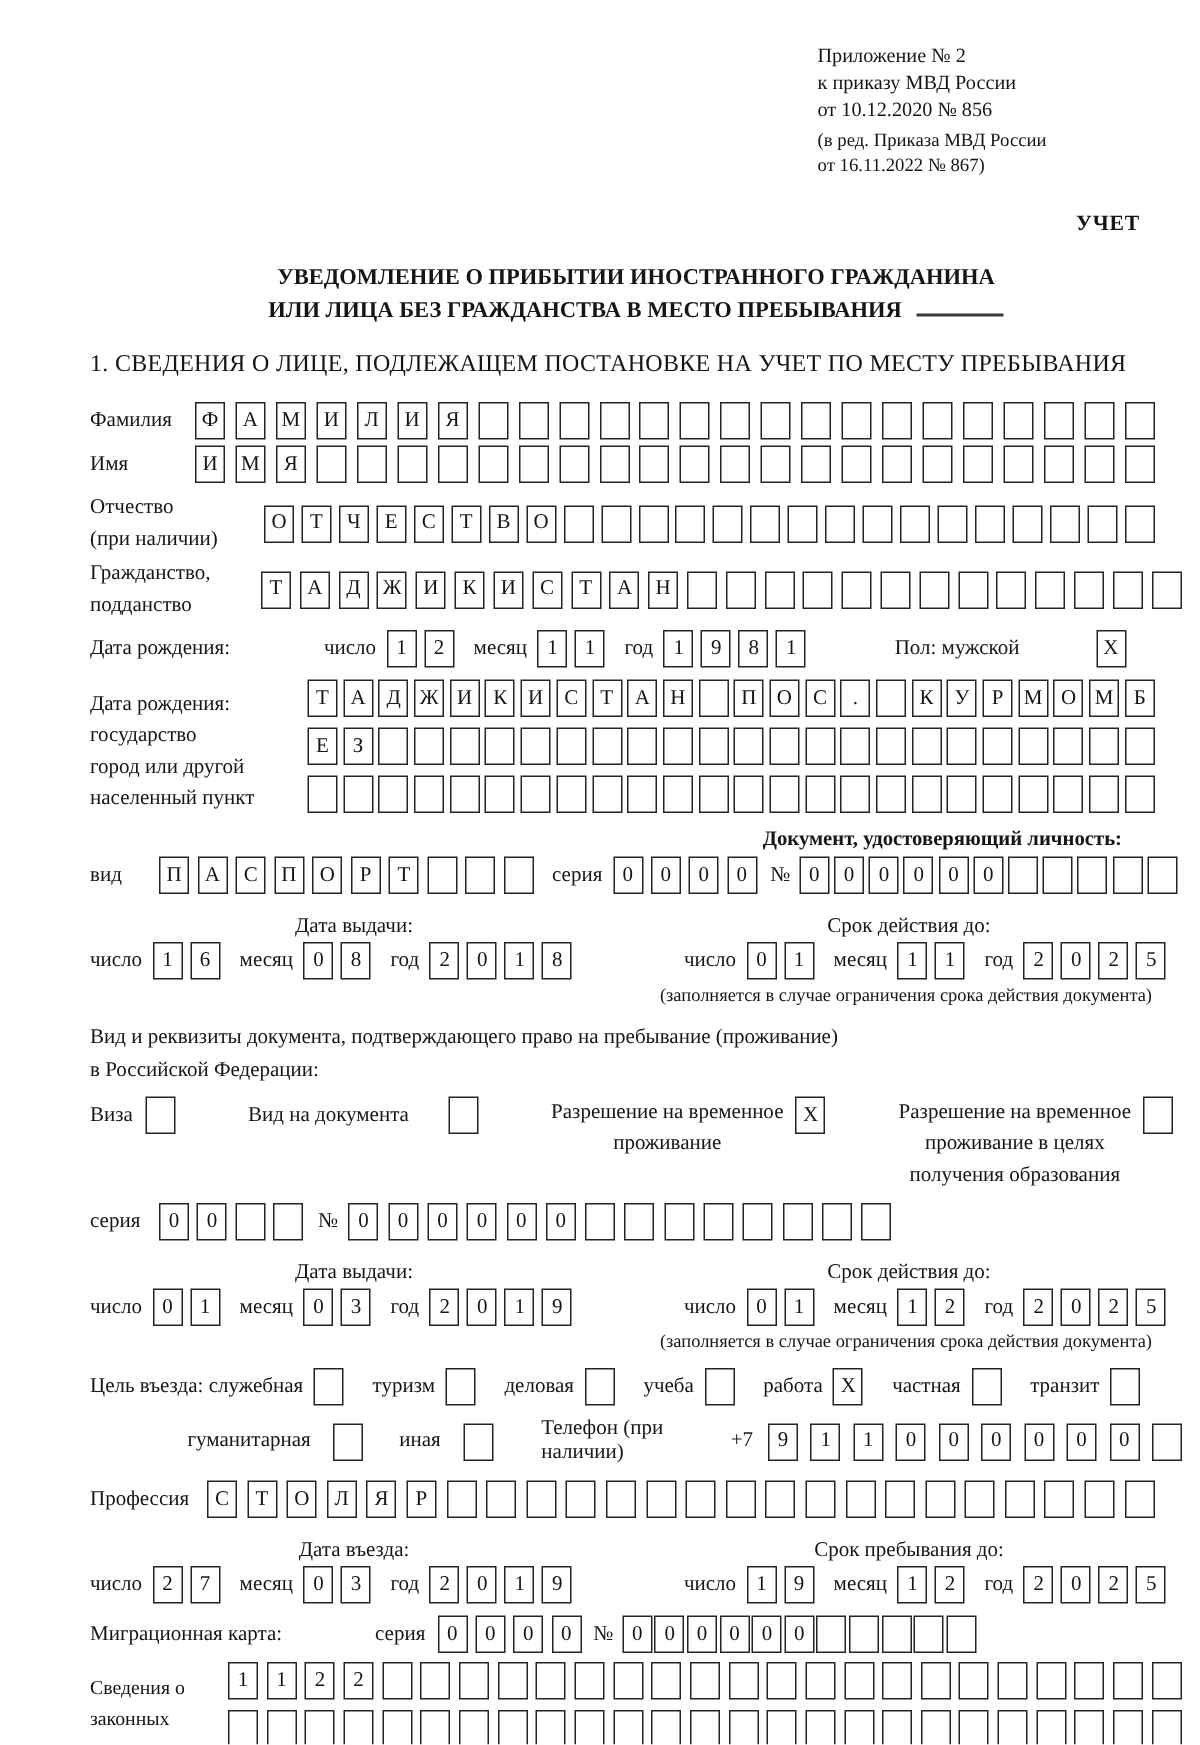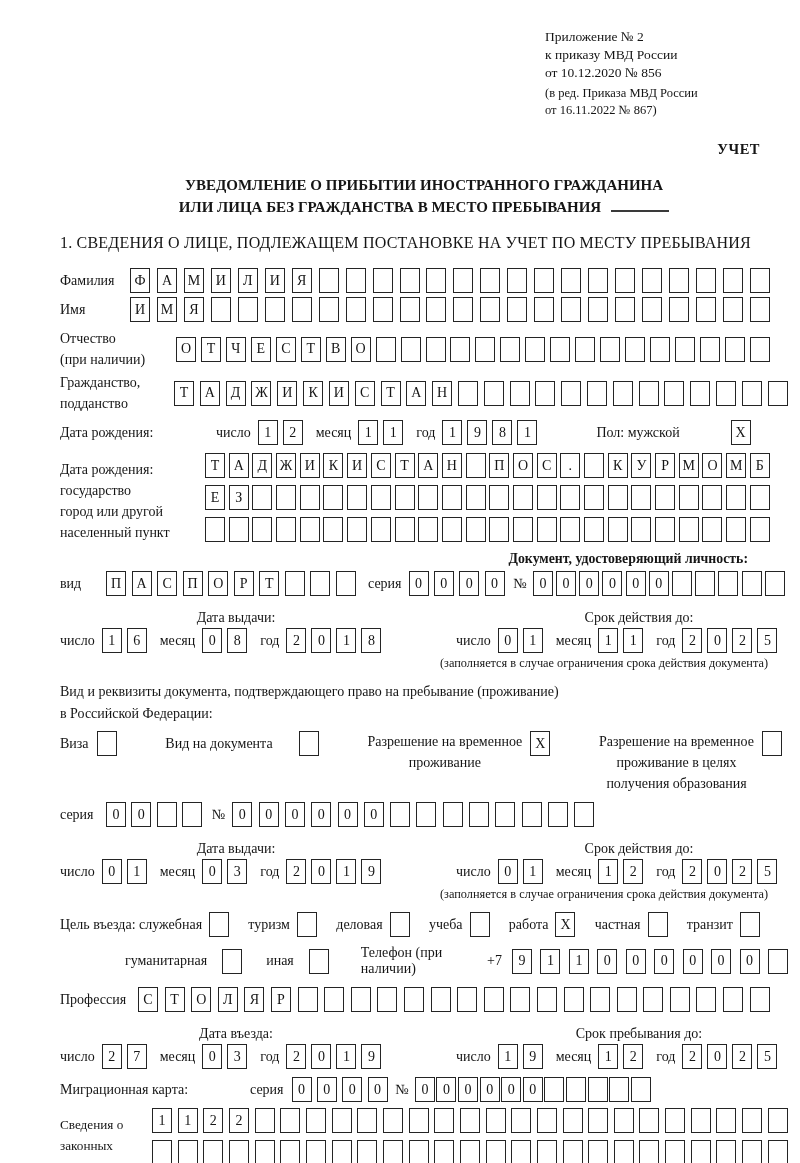--- a/index.html
+++ b/index.html
@@ -30,21 +30,21 @@
   .boxrow{display:flex;justify-content:space-between;flex:none;}
   .box{
     box-sizing:border-box;flex:none;
     width:20px;height:25px;border:1.7px solid #242424;background:#fff;
     display:inline-flex;align-items:center;justify-content:center;
     font-size:14px;line-height:1;
   }
   .stack .boxrow{margin-bottom:7px;}
   .center-bold{text-align:right;font-weight:bold;font-size:13.8px;margin:2px 40px 4px 0;}
   
-  .dhead{display:flex;margin-top:14px;gap:33px;}
+  .dhead{display:flex;margin-top:14px;}
   .dh-left{width:352px;text-align:center;flex:none;}
   .dh-right{width:300px;text-align:center;flex:none;margin-left:44px;}
   .daterow{display:flex;align-items:center;margin-top:2px;gap:44px;}
   .dategroup{display:inline-flex;align-items:center;flex:none;}
   .dg-left{width:352px;}
   .dlabel{margin-right:7px;}
   .dboxes{display:inline-flex;gap:5px;margin-right:13px;}
   .note{text-align:right;font-size:12.3px;margin:3px 20px 10px 0;}
   
   .plain{line-height:22px;}

